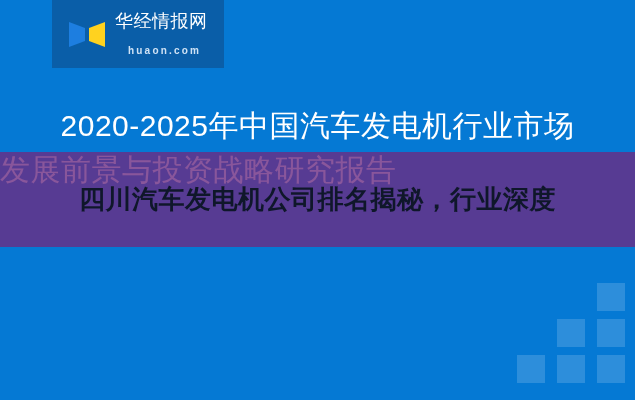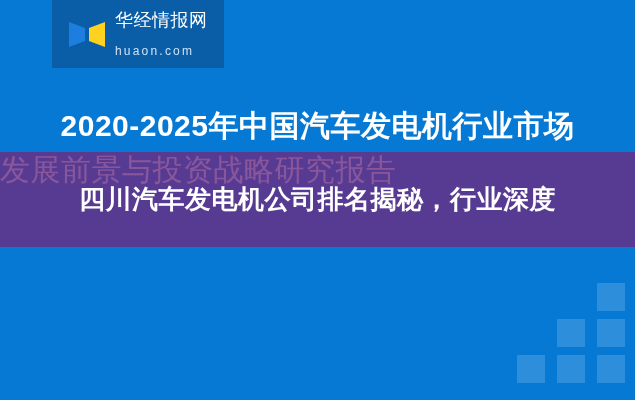--- a/index.html
+++ b/index.html
@@ -58,37 +58,38 @@
   }
   #logo-cn {
     color: #ffffff;
     font-size: 18px;
     letter-spacing: 0.5px;
     font-weight: 400;
     white-space: nowrap;
   }
   #logo-en {
     color: #cfe2f5;
-    font-size: 12px;
+    font-size: 10px;
     letter-spacing: 2.2px;
-    font-weight: 400;
+    font-weight: 700;
     margin-top: 4px;
     white-space: nowrap;
+    margin-left: 13px;
   }
 
   
   #main-title {
     position: absolute;
     left: 0;
     top: 104px;
     width: 635px;
     text-align: center;
     color: #ffffff;
     font-size: 30px;
-    font-weight: 700;
+    font-weight: 400;
     letter-spacing: 0.5px;
     white-space: nowrap;
     line-height: 1.45;
   }
   #main-title-line2 {
     position: absolute;
     left: 0;
     top: 148px;
     width: 635px;
     text-align: left;
@@ -107,21 +108,21 @@
     top: 152px;
     width: 635px;
     height: 95px;
     background: rgba(108, 44, 130, 0.80);
     display: flex;
     flex-direction: column;
     align-items: center;
     justify-content: center;
   }
   .overlay-line {
-    color: #ffffff;
+    color: #0f172a;
     font-size: 26px;
     font-weight: 700;
     letter-spacing: 0.5px;
     line-height: 1.42;
     white-space: nowrap;
     text-align: center;
   }
 </style>
 </head>
 <body>

